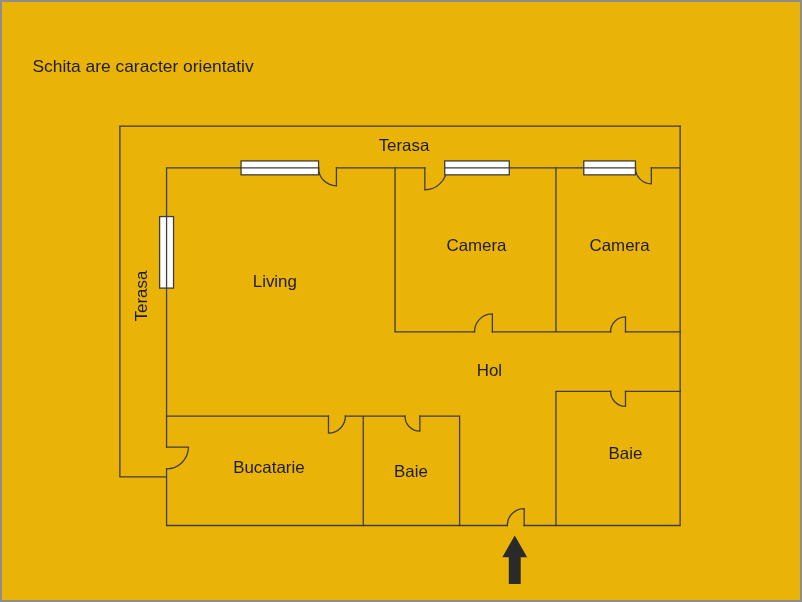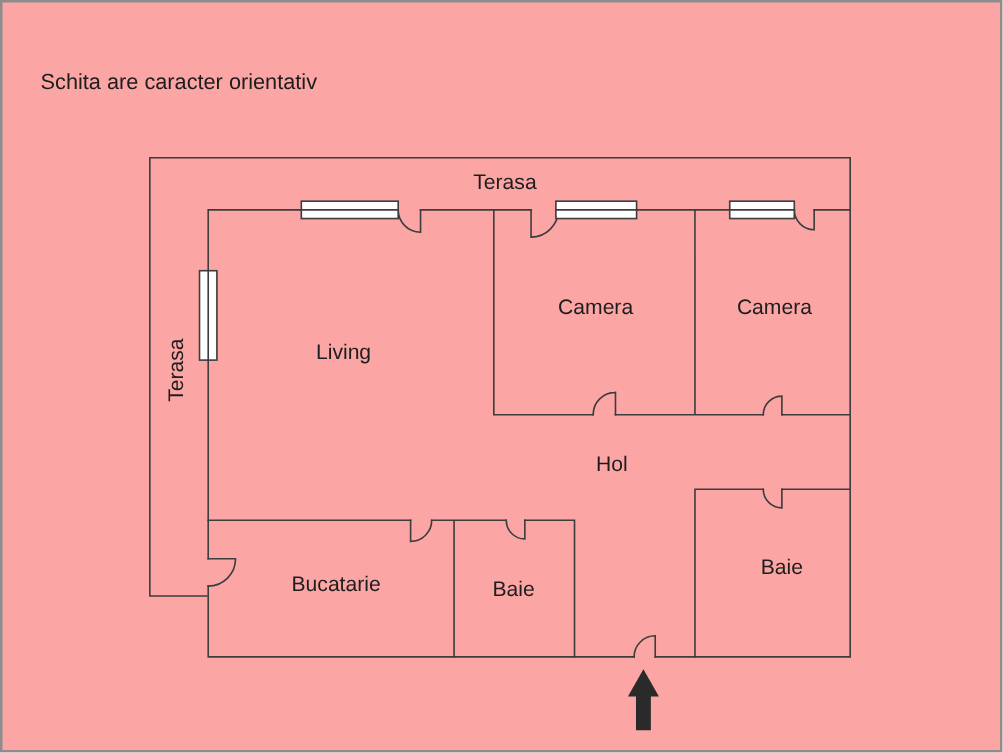--- a/index.html
+++ b/index.html
@@ -1,20 +1,20 @@
 <!DOCTYPE html>
 <html><head>
 <meta charset="utf-8">
 <style>
   html,body { margin:0; padding:0; background:#fff; }
   .page {
     position:relative;
     width:802px; height:602px;
     box-sizing:border-box;
-    background:#fca5a5;
+    background:#eab308;
     border:2px solid #8d8d8d;
     font-family:"Liberation Sans", sans-serif;
     overflow:hidden;
   }
   .page svg { position:absolute; left:0; top:0; width:100%; height:100%; display:block; }
   .lbl  { font-family:"Liberation Sans", sans-serif; font-size:17px; }
   .ttl  { font-family:"Liberation Sans", sans-serif; font-size:17.5px; }
 </style>
 </head>
 <body>

